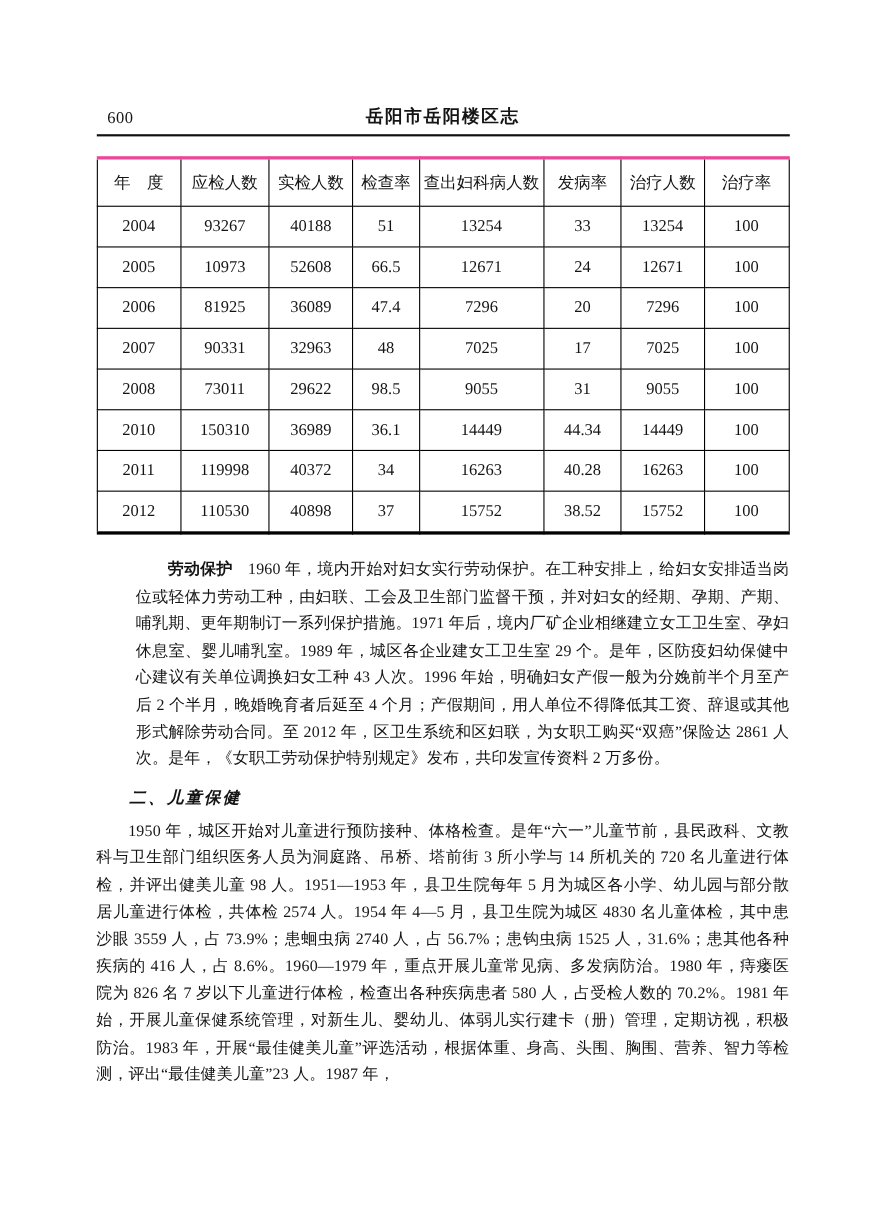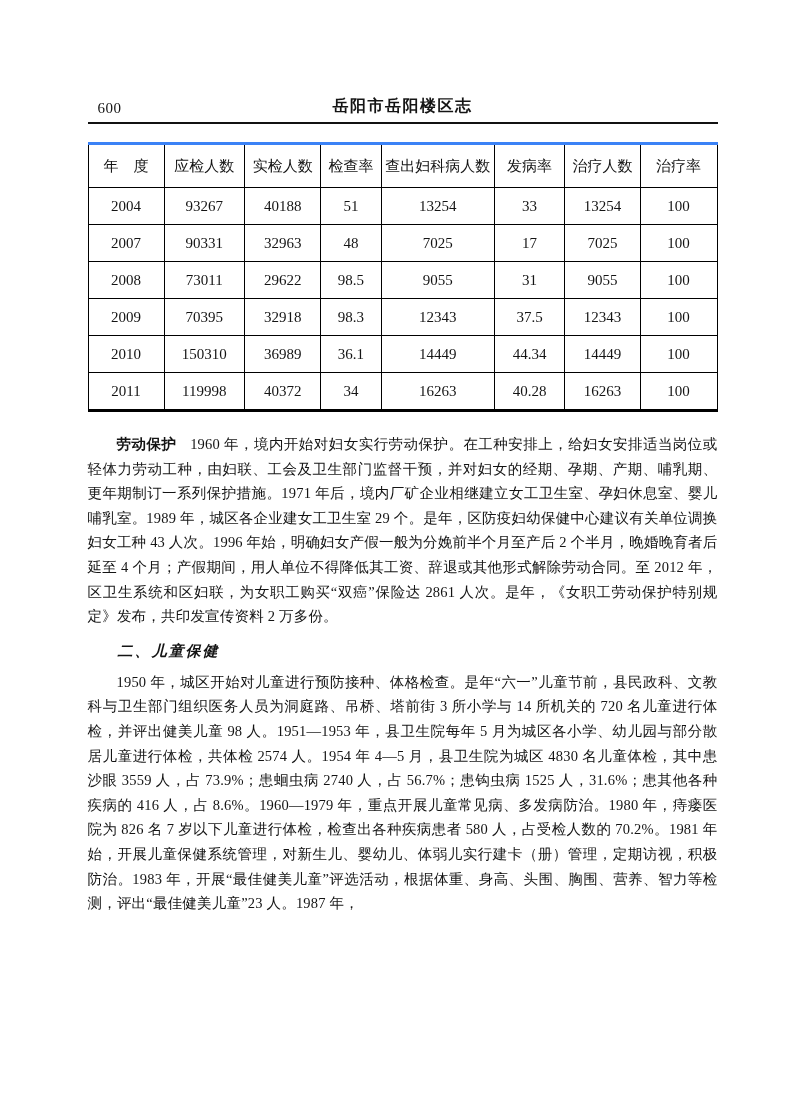--- a/index.html
+++ b/index.html
@@ -49,21 +49,21 @@
   }
   
   table.stats {
     width: 100%;
     border-collapse: collapse;
     margin-top: 18px;
     font-size: 15px;
     table-layout: fixed;
   }
   table.stats {
-    border-top: 3px solid #3b82f6;
+    border-top: 3px solid #ec4899;
     border-bottom: 3px solid #000;
   }
   .stats th, .stats td {
     border: 1px solid #000;
     text-align: center;
     vertical-align: middle;
     font-weight: normal;
     padding: 0;
     overflow: hidden;
     white-space: nowrap;
@@ -80,21 +80,21 @@
   col.c-cure   { width: 12.2%; }
   
   .para {
     font-size: 14.5px;
     line-height: 24.6px;
     text-align: justify;
     text-indent: 2em;
     margin: 0;
     letter-spacing: 0.2px;
   }
-  .para-labor { margin-top: 20px; }
+  .para-labor { margin-top: 20px; margin-left: 36px; }
   .para-child { margin-top: 0; }
   .lead {
     font-weight: bold;
     padding-right: 0.95em;
   }
   .sub-heading {
     font-size: 15px;
     font-weight: bold;
     font-style: italic;
     text-indent: 2em;
@@ -142,69 +142,89 @@
             <td>2004</td>
             <td>93267</td>
             <td>40188</td>
             <td>51</td>
             <td>13254</td>
             <td>33</td>
             <td>13254</td>
             <td>100</td>
           </tr>
           <tr>
+            <td>2005</td>
+            <td>10973</td>
+            <td>52608</td>
+            <td>66.5</td>
+            <td>12671</td>
+            <td>24</td>
+            <td>12671</td>
+            <td>100</td>
+          </tr>
+          <tr>
+            <td>2006</td>
+            <td>81925</td>
+            <td>36089</td>
+            <td>47.4</td>
+            <td>7296</td>
+            <td>20</td>
+            <td>7296</td>
+            <td>100</td>
+          </tr>
+          <tr>
             <td>2007</td>
             <td>90331</td>
             <td>32963</td>
             <td>48</td>
             <td>7025</td>
             <td>17</td>
             <td>7025</td>
             <td>100</td>
           </tr>
           <tr>
             <td>2008</td>
             <td>73011</td>
             <td>29622</td>
             <td>98.5</td>
             <td>9055</td>
             <td>31</td>
             <td>9055</td>
             <td>100</td>
           </tr>
           <tr>
-            <td>2009</td>
-            <td>70395</td>
-            <td>32918</td>
-            <td>98.3</td>
-            <td>12343</td>
-            <td>37.5</td>
-            <td>12343</td>
-            <td>100</td>
-          </tr>
-          <tr>
             <td>2010</td>
             <td>150310</td>
             <td>36989</td>
             <td>36.1</td>
             <td>14449</td>
             <td>44.34</td>
             <td>14449</td>
             <td>100</td>
           </tr>
           <tr>
             <td>2011</td>
             <td>119998</td>
             <td>40372</td>
             <td>34</td>
             <td>16263</td>
             <td>40.28</td>
             <td>16263</td>
             <td>100</td>
           </tr>
+          <tr>
+            <td>2012</td>
+            <td>110530</td>
+            <td>40898</td>
+            <td>37</td>
+            <td>15752</td>
+            <td>38.52</td>
+            <td>15752</td>
+            <td>100</td>
+          </tr>
         </tbody>
     </table>
 
     <p class="para para-labor"><b class="lead">劳动保护</b><span>1960 年，境内开始对妇女实行劳动保护。在工种安排上，给妇女安排适当岗位或轻体力劳动工种，由妇联、工会及卫生部门监督干预，并对妇女的经期、孕期、产期、哺乳期、更年期制订一系列保护措施。1971 年后，境内厂矿企业相继建立女工卫生室、孕妇休息室、婴儿哺乳室。1989 年，城区各企业建女工卫生室 29 个。是年，区防疫妇幼保健中心建议有关单位调换妇女工种 43 人次。1996 年始，明确妇女产假一般为分娩前半个月至产后 2 个半月，晚婚晚育者后延至 4 个月；产假期间，用人单位不得降低其工资、辞退或其他形式解除劳动合同。至 2012 年，区卫生系统和区妇联，为女职工购买“双癌”保险达 2861 人次。是年，《女职工劳动保护特别规定》发布，共印发宣传资料 2 万多份。</span></p>
 
     <h3 class="sub-heading">二、儿童保健</h3>
 
     <p class="para para-child"><span>1950 年，城区开始对儿童进行预防接种、体格检查。是年“六一”儿童节前，县民政科、文教科与卫生部门组织医务人员为洞庭路、吊桥、塔前街 3 所小学与 14 所机关的 720 名儿童进行体检，并评出健美儿童 98 人。1951—1953 年，县卫生院每年 5 月为城区各小学、幼儿园与部分散居儿童进行体检，共体检 2574 人。1954 年 4—5 月，县卫生院为城区 4830 名儿童体检，其中患沙眼 3559 人，占 73.9%；患蛔虫病 2740 人，占 56.7%；患钩虫病 1525 人，31.6%；患其他各种疾病的 416 人，占 8.6%。1960—1979 年，重点开展儿童常见病、多发病防治。1980 年，痔瘘医院为 826 名 7 岁以下儿童进行体检，检查出各种疾病患者 580 人，占受检人数的 70.2%。1981 年始，开展儿童保健系统管理，对新生儿、婴幼儿、体弱儿实行建卡（册）管理，定期访视，积极防治。1983 年，开展“最佳健美儿童”评选活动，根据体重、身高、头围、胸围、营养、智力等检测，评出“最佳健美儿童”23 人。1987 年，</span></p>
 
   </div>

